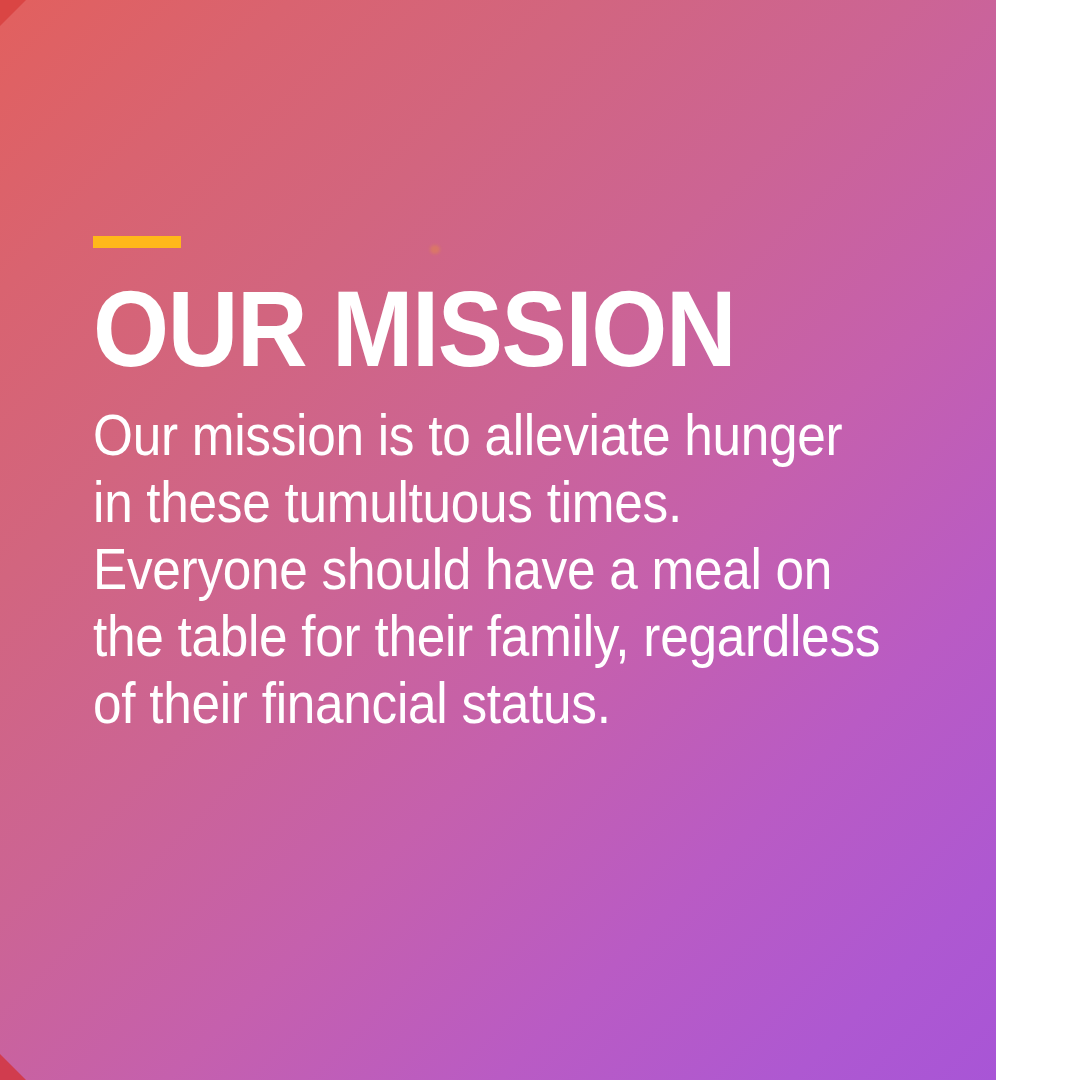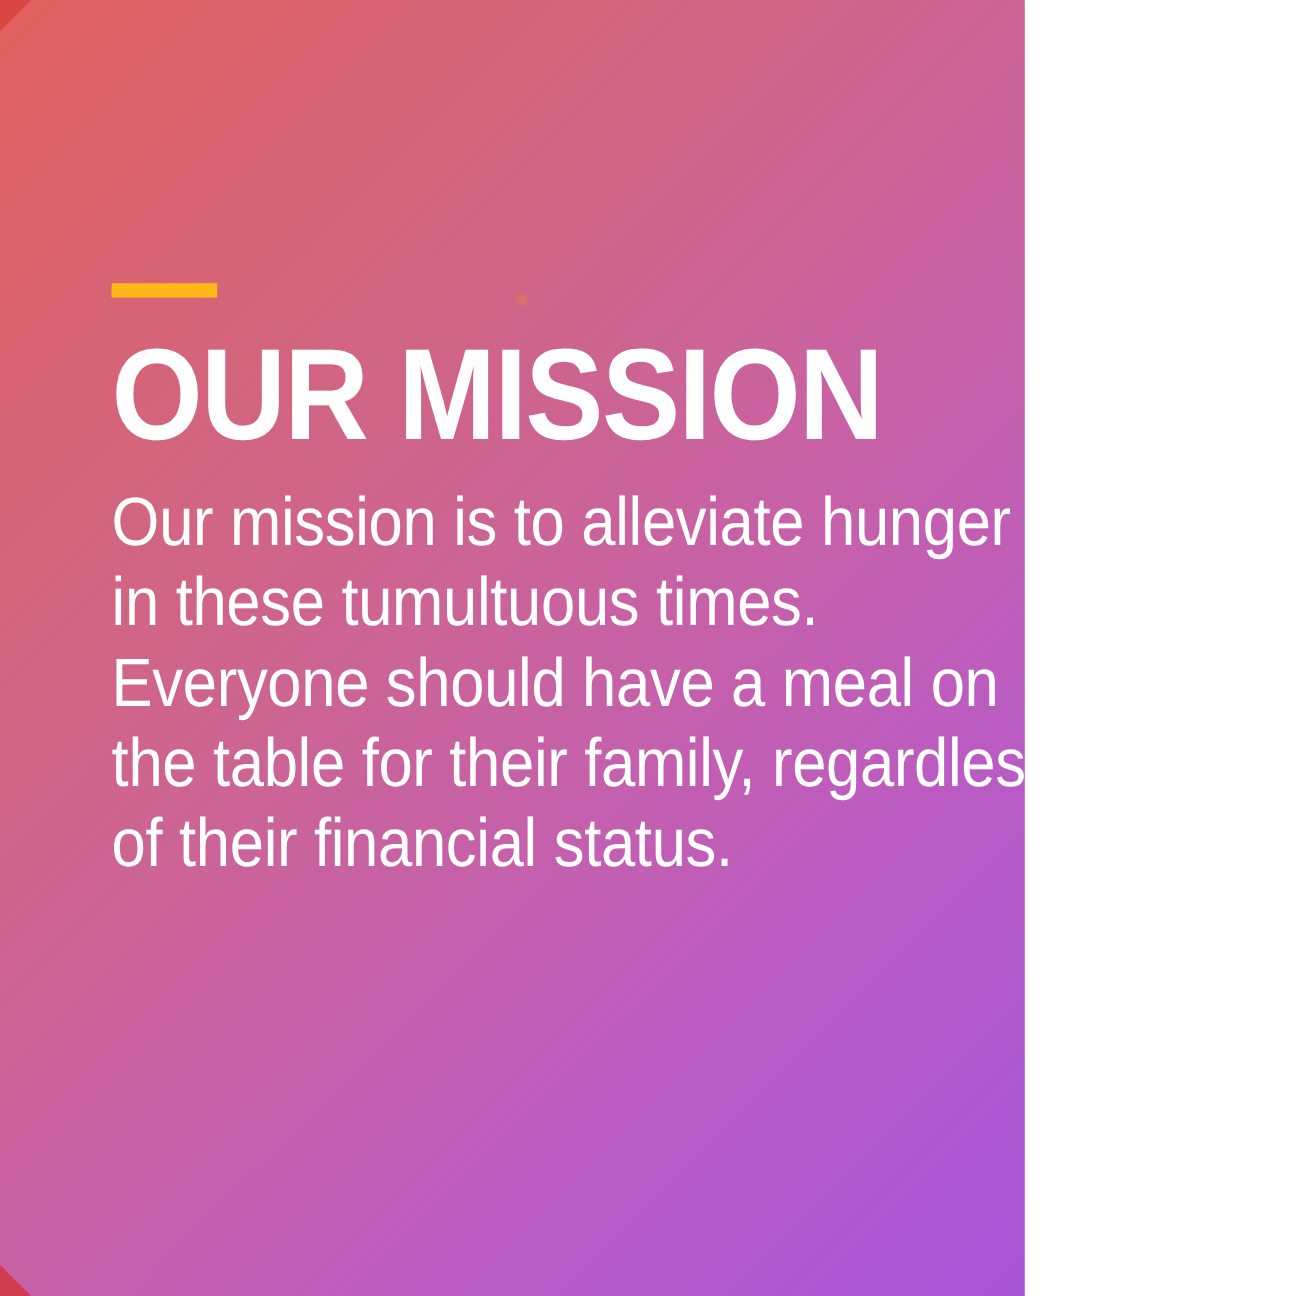--- a/index.html
+++ b/index.html
@@ -3,21 +3,21 @@
 <meta charset="utf-8">
 <style>
   html, body {
     margin: 0;
     padding: 0;
     background: #ffffff;
   }
 
   #canvas {
     position: relative;
-    width: 854px;
+    width: 996px;
     height: 1080px;
     overflow: hidden;
     font-family: "Liberation Sans", sans-serif;
     
     background:
       linear-gradient(135deg,
         #e2605e 0%,
         #d96370 14%,
         #d2657f 28%,
         #cc6494 44%,

